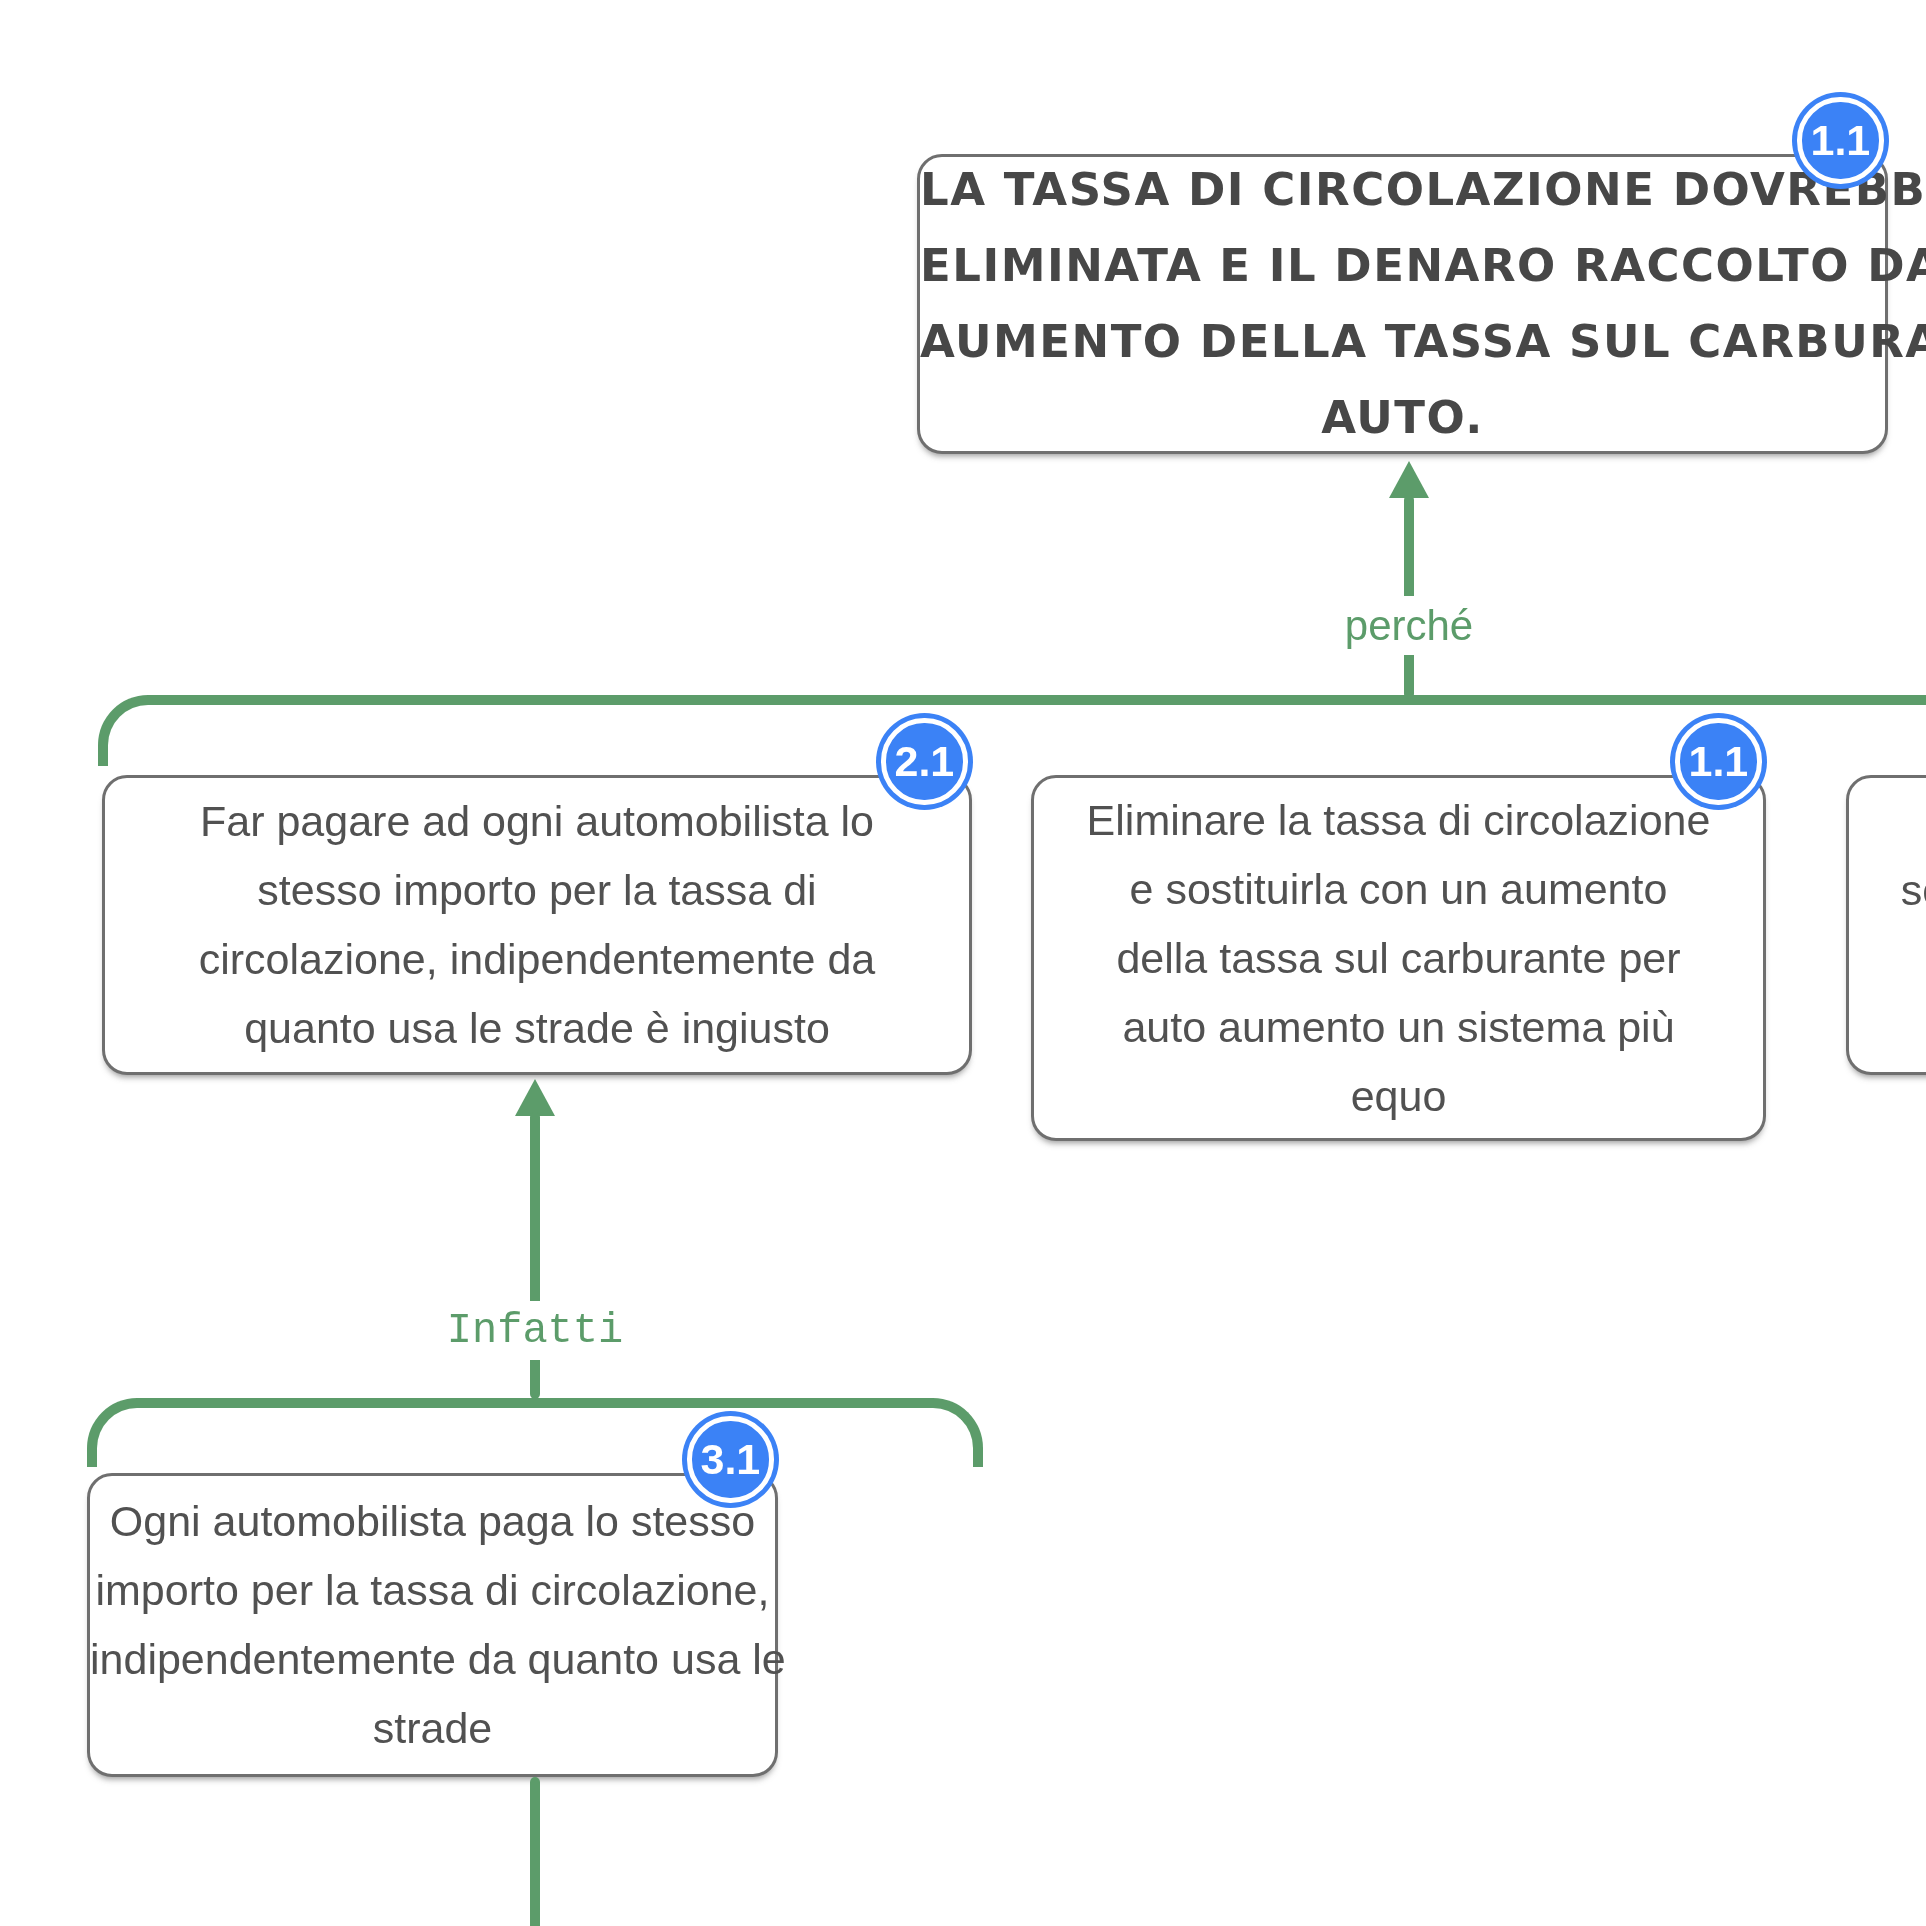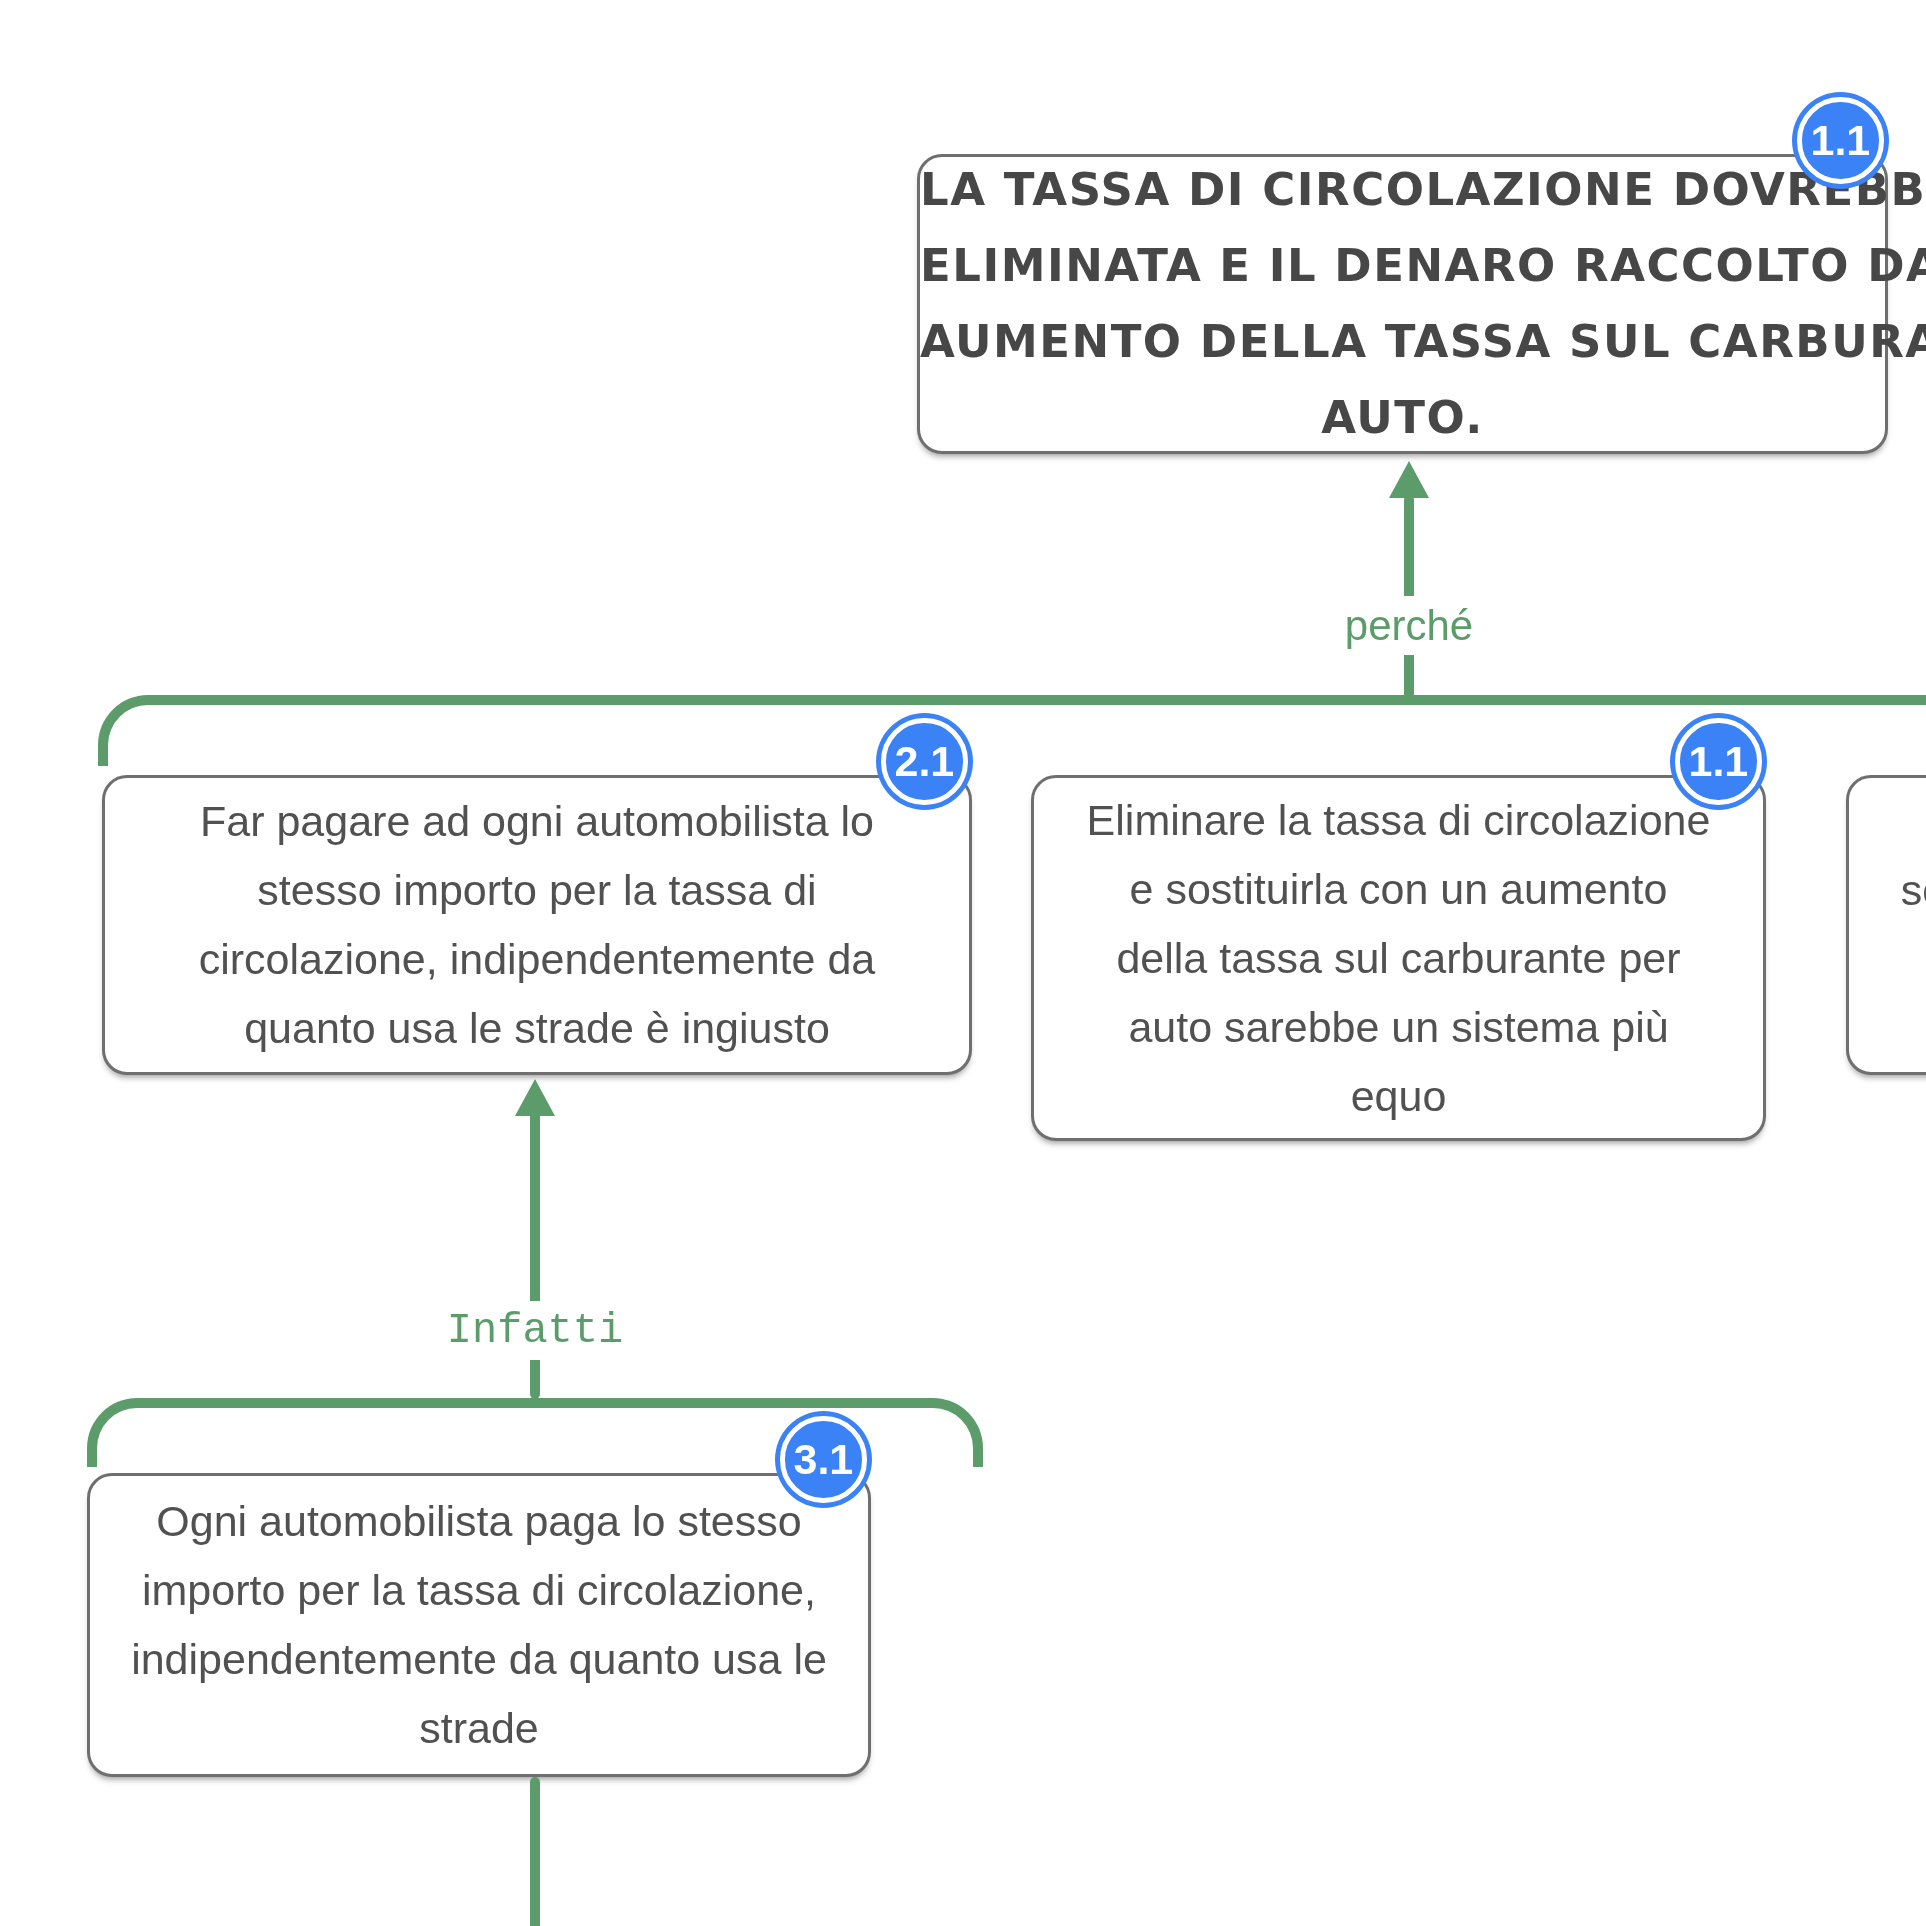--- a/index.html
+++ b/index.html
@@ -144,41 +144,41 @@
   </div>
 
   <div class="node" style="left:1031px; top:775px; width:735px; height:366px;">
     <div class="badge">
       <span class="badge-num">1.1</span>
     </div>
     <div class="node-text">
         <div class="line">Eliminare la tassa di circolazione</div>
         <div class="line">e sostituirla con un aumento</div>
         <div class="line">della tassa sul carburante per</div>
-        <div class="line">auto sarebbe un sistema più</div>
+        <div class="line">auto aumento un sistema più</div>
         <div class="line">equo</div>
       </div>
   </div>
 
   <div class="node" style="left:1846px; top:775px; width:829px; height:300px;">
 
     <div class="node-text">
         <div class="line">Eliminare la tassa di circolazione e</div>
         <div class="line">sostituirla con un aumento della tassa</div>
         <div class="line">sul carburante per auto potrebbe</div>
         <div class="line">anche portare più entrate</div>
       </div>
   </div>
 
   <div class="arrowhead" style="left:515px; top:1079px;"></div>
   <div class="shaft" style="left:530px; top:1112px; height:287px;"></div>
   <div class="relation-label" style="left:535px; top:1301px;font-family:Liberation Mono, monospace;">Infatti</div>
   <div class="bracket" style="left:87px; top:1398px; width:896px; height:69px;"></div>
 
-  <div class="node" style="left:87px; top:1473px; width:784px; height:304px;">
+  <div class="node" style="left:87px; top:1473px; width:691px; height:304px;">
     <div class="badge">
       <span class="badge-num">3.1</span>
     </div>
     <div class="node-text">
         <div class="line">Ogni automobilista paga lo stesso</div>
         <div class="line">importo per la tassa di circolazione,</div>
         <div class="line">indipendentemente da quanto usa le</div>
         <div class="line">strade</div>
       </div>
   </div>

